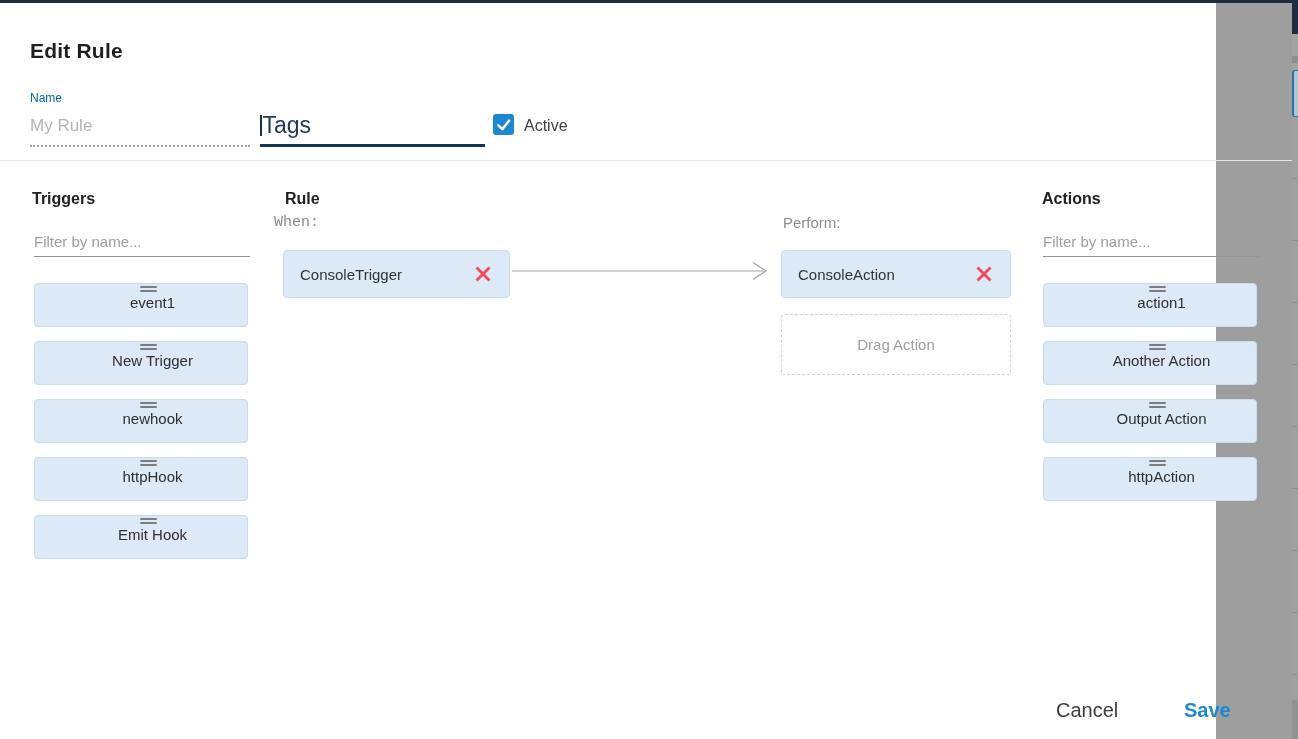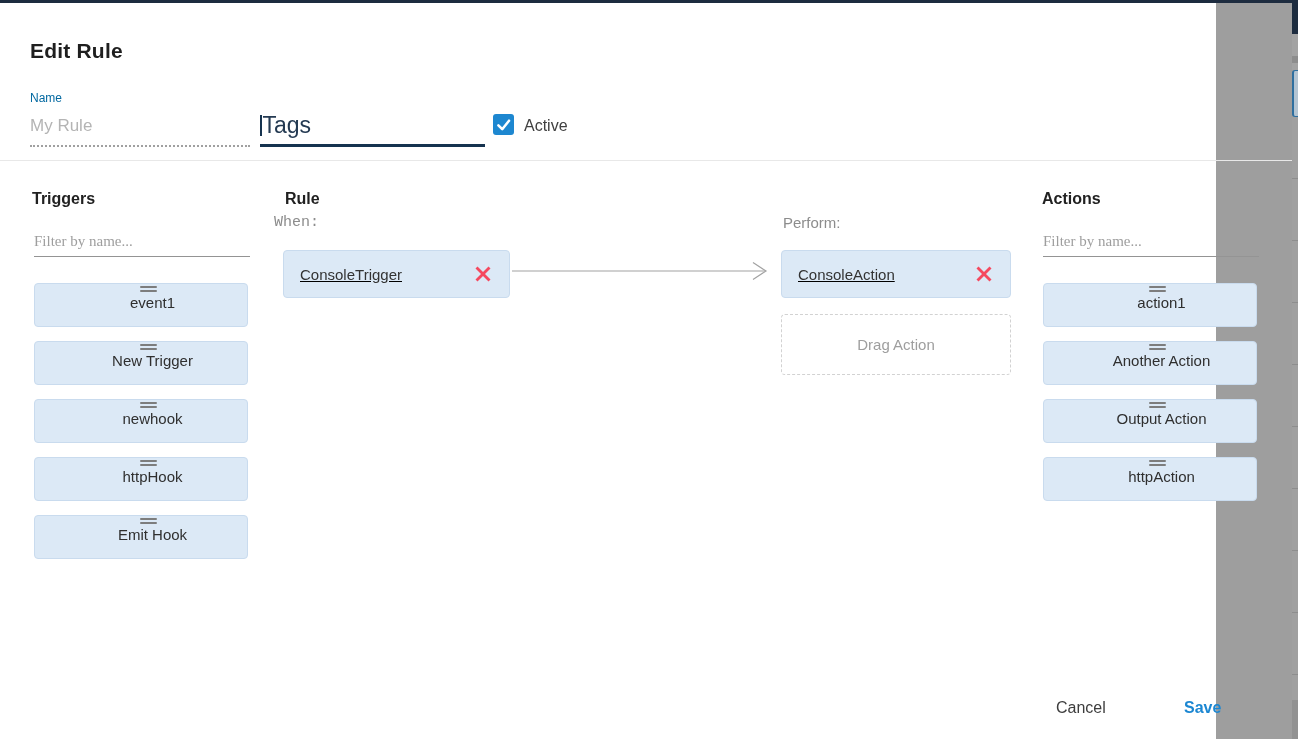--- a/index.html
+++ b/index.html
@@ -40,45 +40,45 @@
   .checkbox { position:absolute; left:493px; top:111px; width:21px; height:21px;
     background:#1d87d0; border-radius:3px; display:flex; align-items:center; justify-content:center; cursor:pointer; }
   .active-label { position:absolute; left:524px; top:114px; font-size:16px; color:#404040; }
 
   .divider { position:absolute; left:0; top:157px; width:1292px; height:1px; background:#e8e8e8; }
 
   .col-title { position:absolute; font-size:16px; font-weight:700; color:#212121; }
   .sub-label { position:absolute; font-size:15px; color:#8c8c8c; }
 
   .filter-input { position:absolute; top:224px; width:216px; height:30px; border:none; outline:none;
-    border-bottom:1px solid #949494; background:transparent; font-family:Liberation Serif, serif;
+    border-bottom:1px solid #949494; background:transparent; font-family:Liberation Sans, sans-serif;
     font-size:15px; color:#333; }
   .filter-input::placeholder { color:#9e9e9e; opacity:1; }
 
   .item-list { position:absolute; top:280px; width:215px; }
   .list-item { width:214px; height:44px; margin-bottom:14px; background:#dce9f6;
     border:1px solid #c9dbee; border-radius:4px; display:flex; align-items:center;
     padding-left:14px; cursor:grab;flex-direction:column; }
   .drag-icon { width:17px; display:block; }
   .drag-icon i { display:block; width:17px; height:2.4px; background:#7d7d7d; border-radius:1px; margin:1.6px 0; }
   .item-label { margin-left:9px; font-size:15px; color:#2f2f2f; }
 
   .rule-card { position:absolute; height:48px; background:#dce9f6; border:1px solid #c9dbee;
-    border-radius:4px; display:flex; align-items:center; justify-content:space-between; padding:0 16px;text-decoration:underline; }
+    border-radius:4px; display:flex; align-items:center; justify-content:space-between; padding:0 16px; }
   .card-label { font-size:15px; color:#333; }
   .remove-btn { width:20px; height:20px; display:flex; align-items:center; justify-content:center; cursor:pointer; }
 
   .arrow-wrap { position:absolute; left:512px; top:256px; width:264px; height:24px; }
 
   .drop-zone { position:absolute; left:781px; top:311px; width:230px; height:61px;
     border:1.5px dashed #d2d2d2; border-radius:4px; display:flex; align-items:center; justify-content:center; }
   .drop-zone span { font-size:15px; color:#9e9e9e; }
 
   .footer-btn { position:absolute; top:688px; border:none; background:transparent; cursor:pointer;
-    font-family:"Liberation Sans",sans-serif; font-size:16px; padding:8px 14px; border-radius:3px; }
+    font-family:"Liberation Sans",sans-serif; font-size:20px; padding:8px 14px; border-radius:3px; }
   .cancel-btn { left:1042px; color:#3d3d3d; font-weight:500; }
   .save-btn { left:1170px; color:#1c87d2; font-weight:600; }
 </style>
 </head>
 <body>
 
 <div class="stage">
 
   <div class="top-bar"></div>
   <div class="right-strip">

